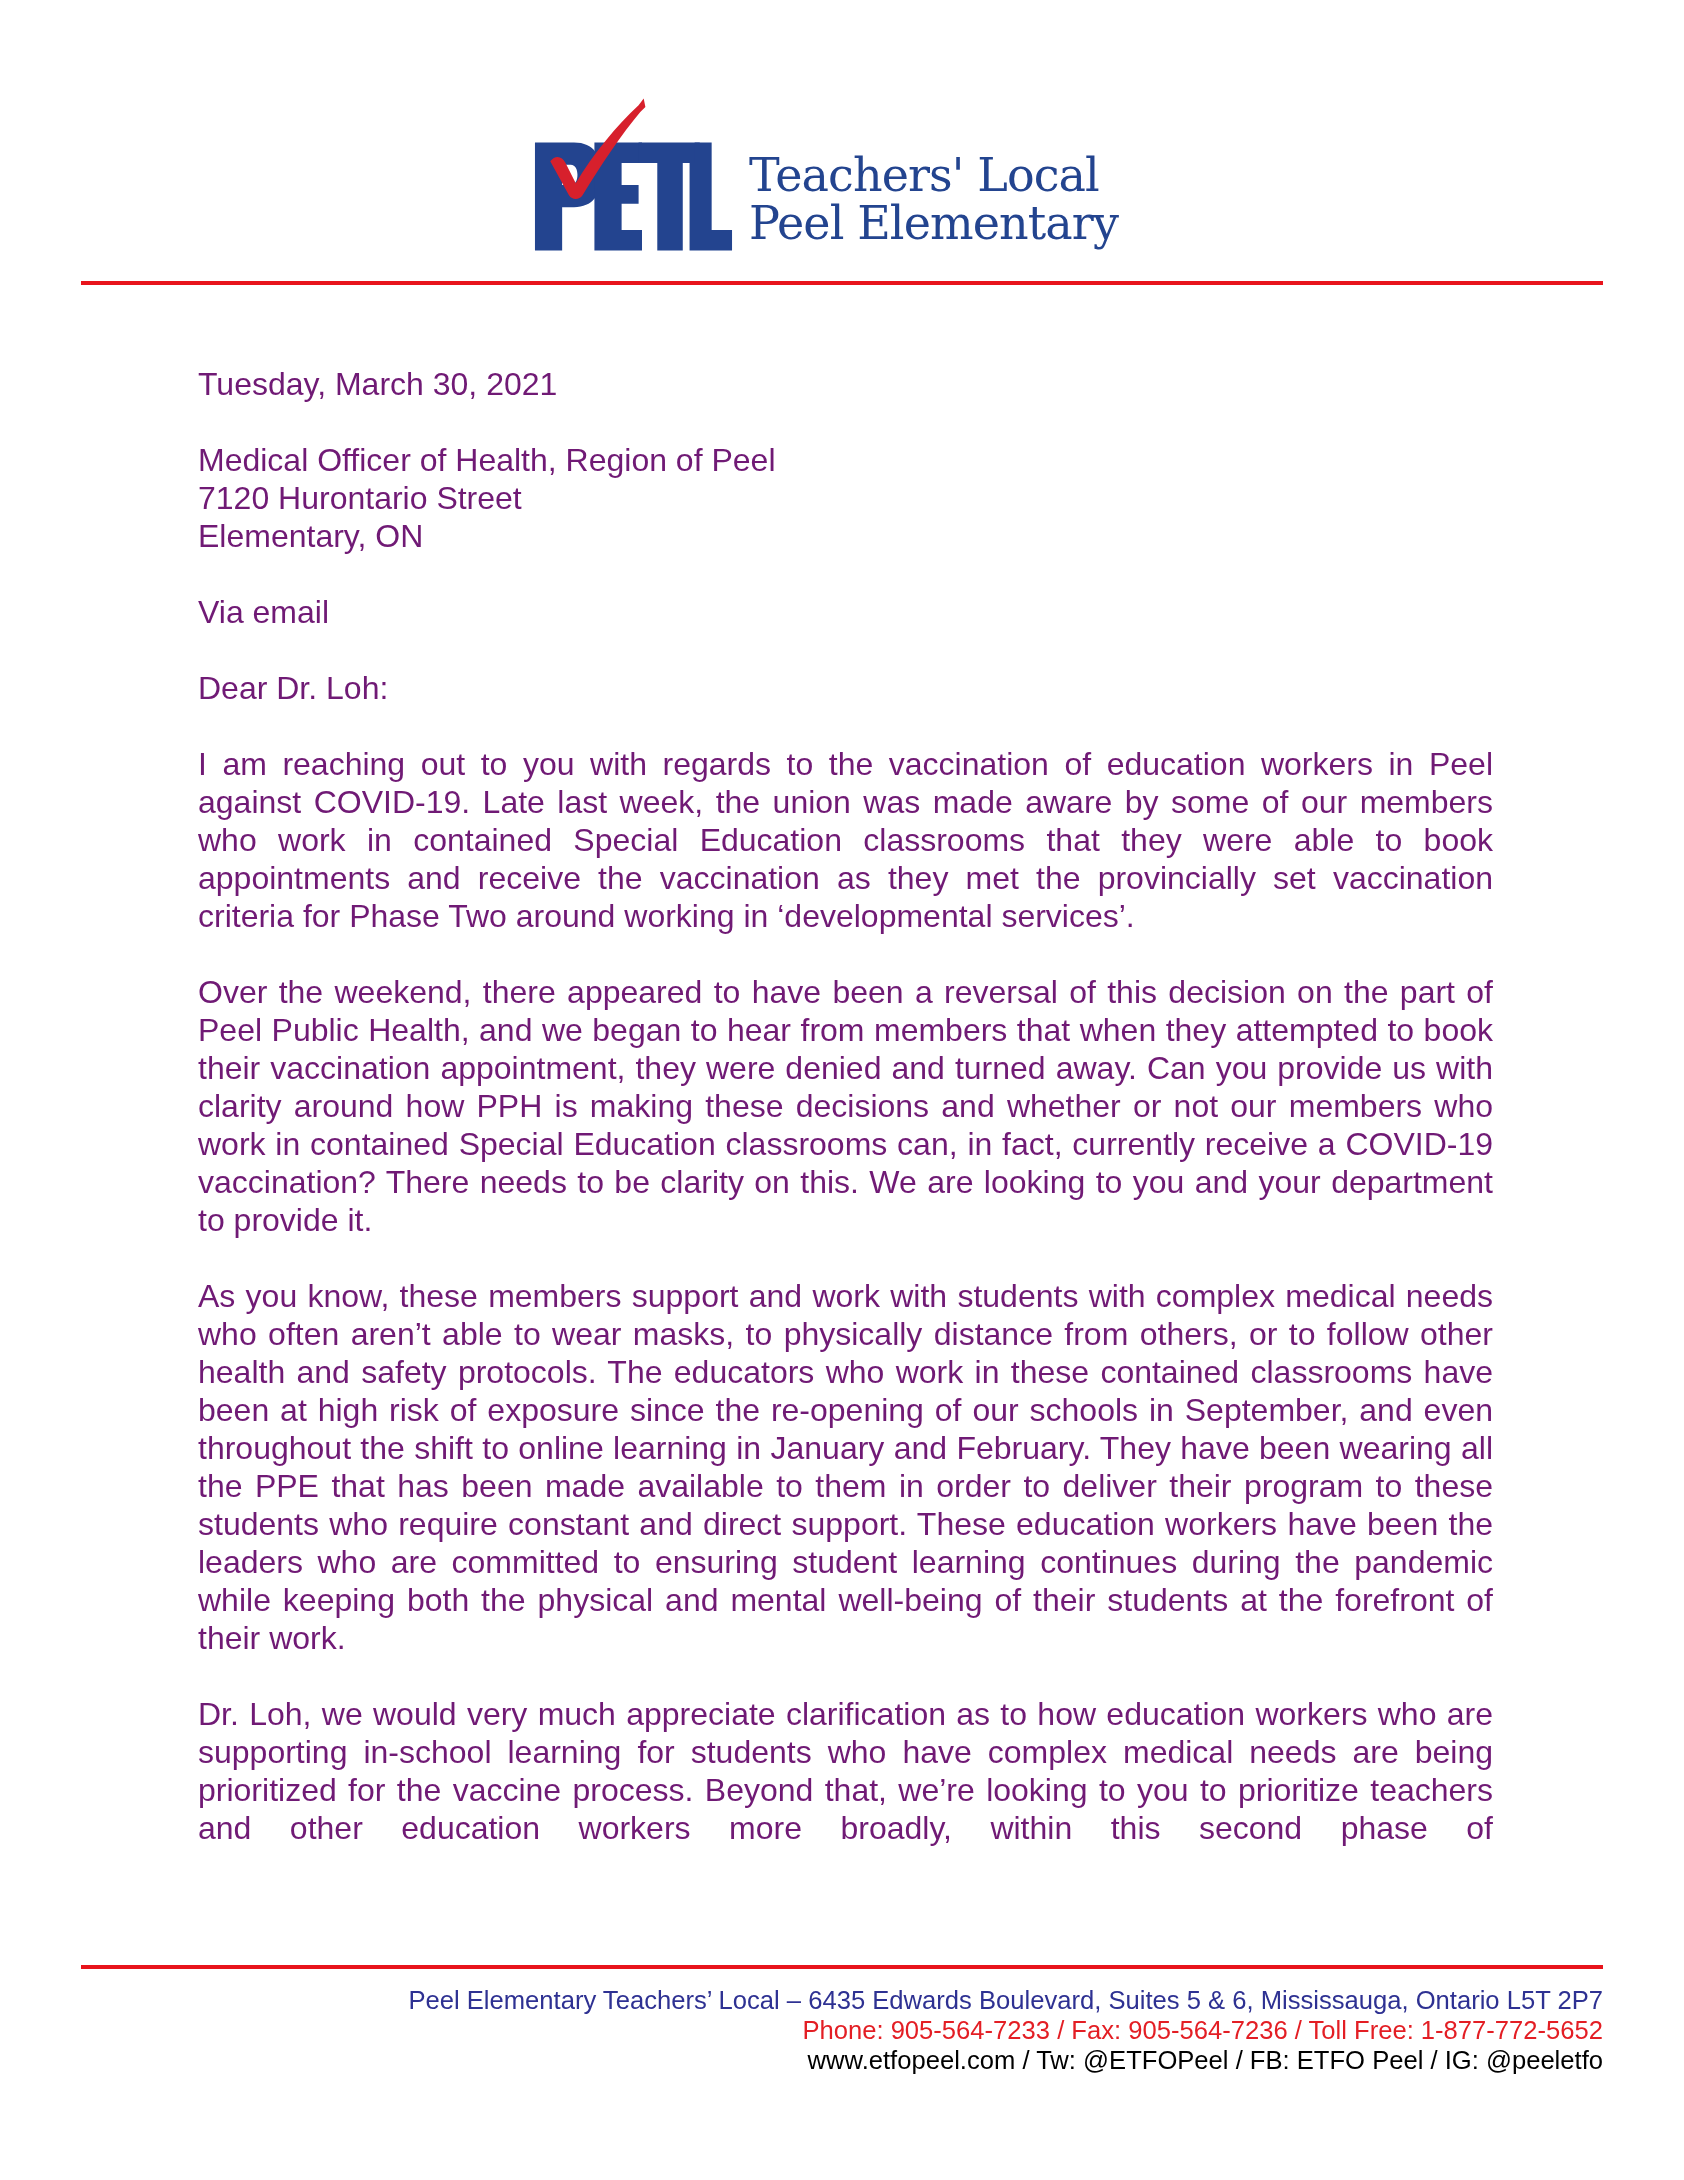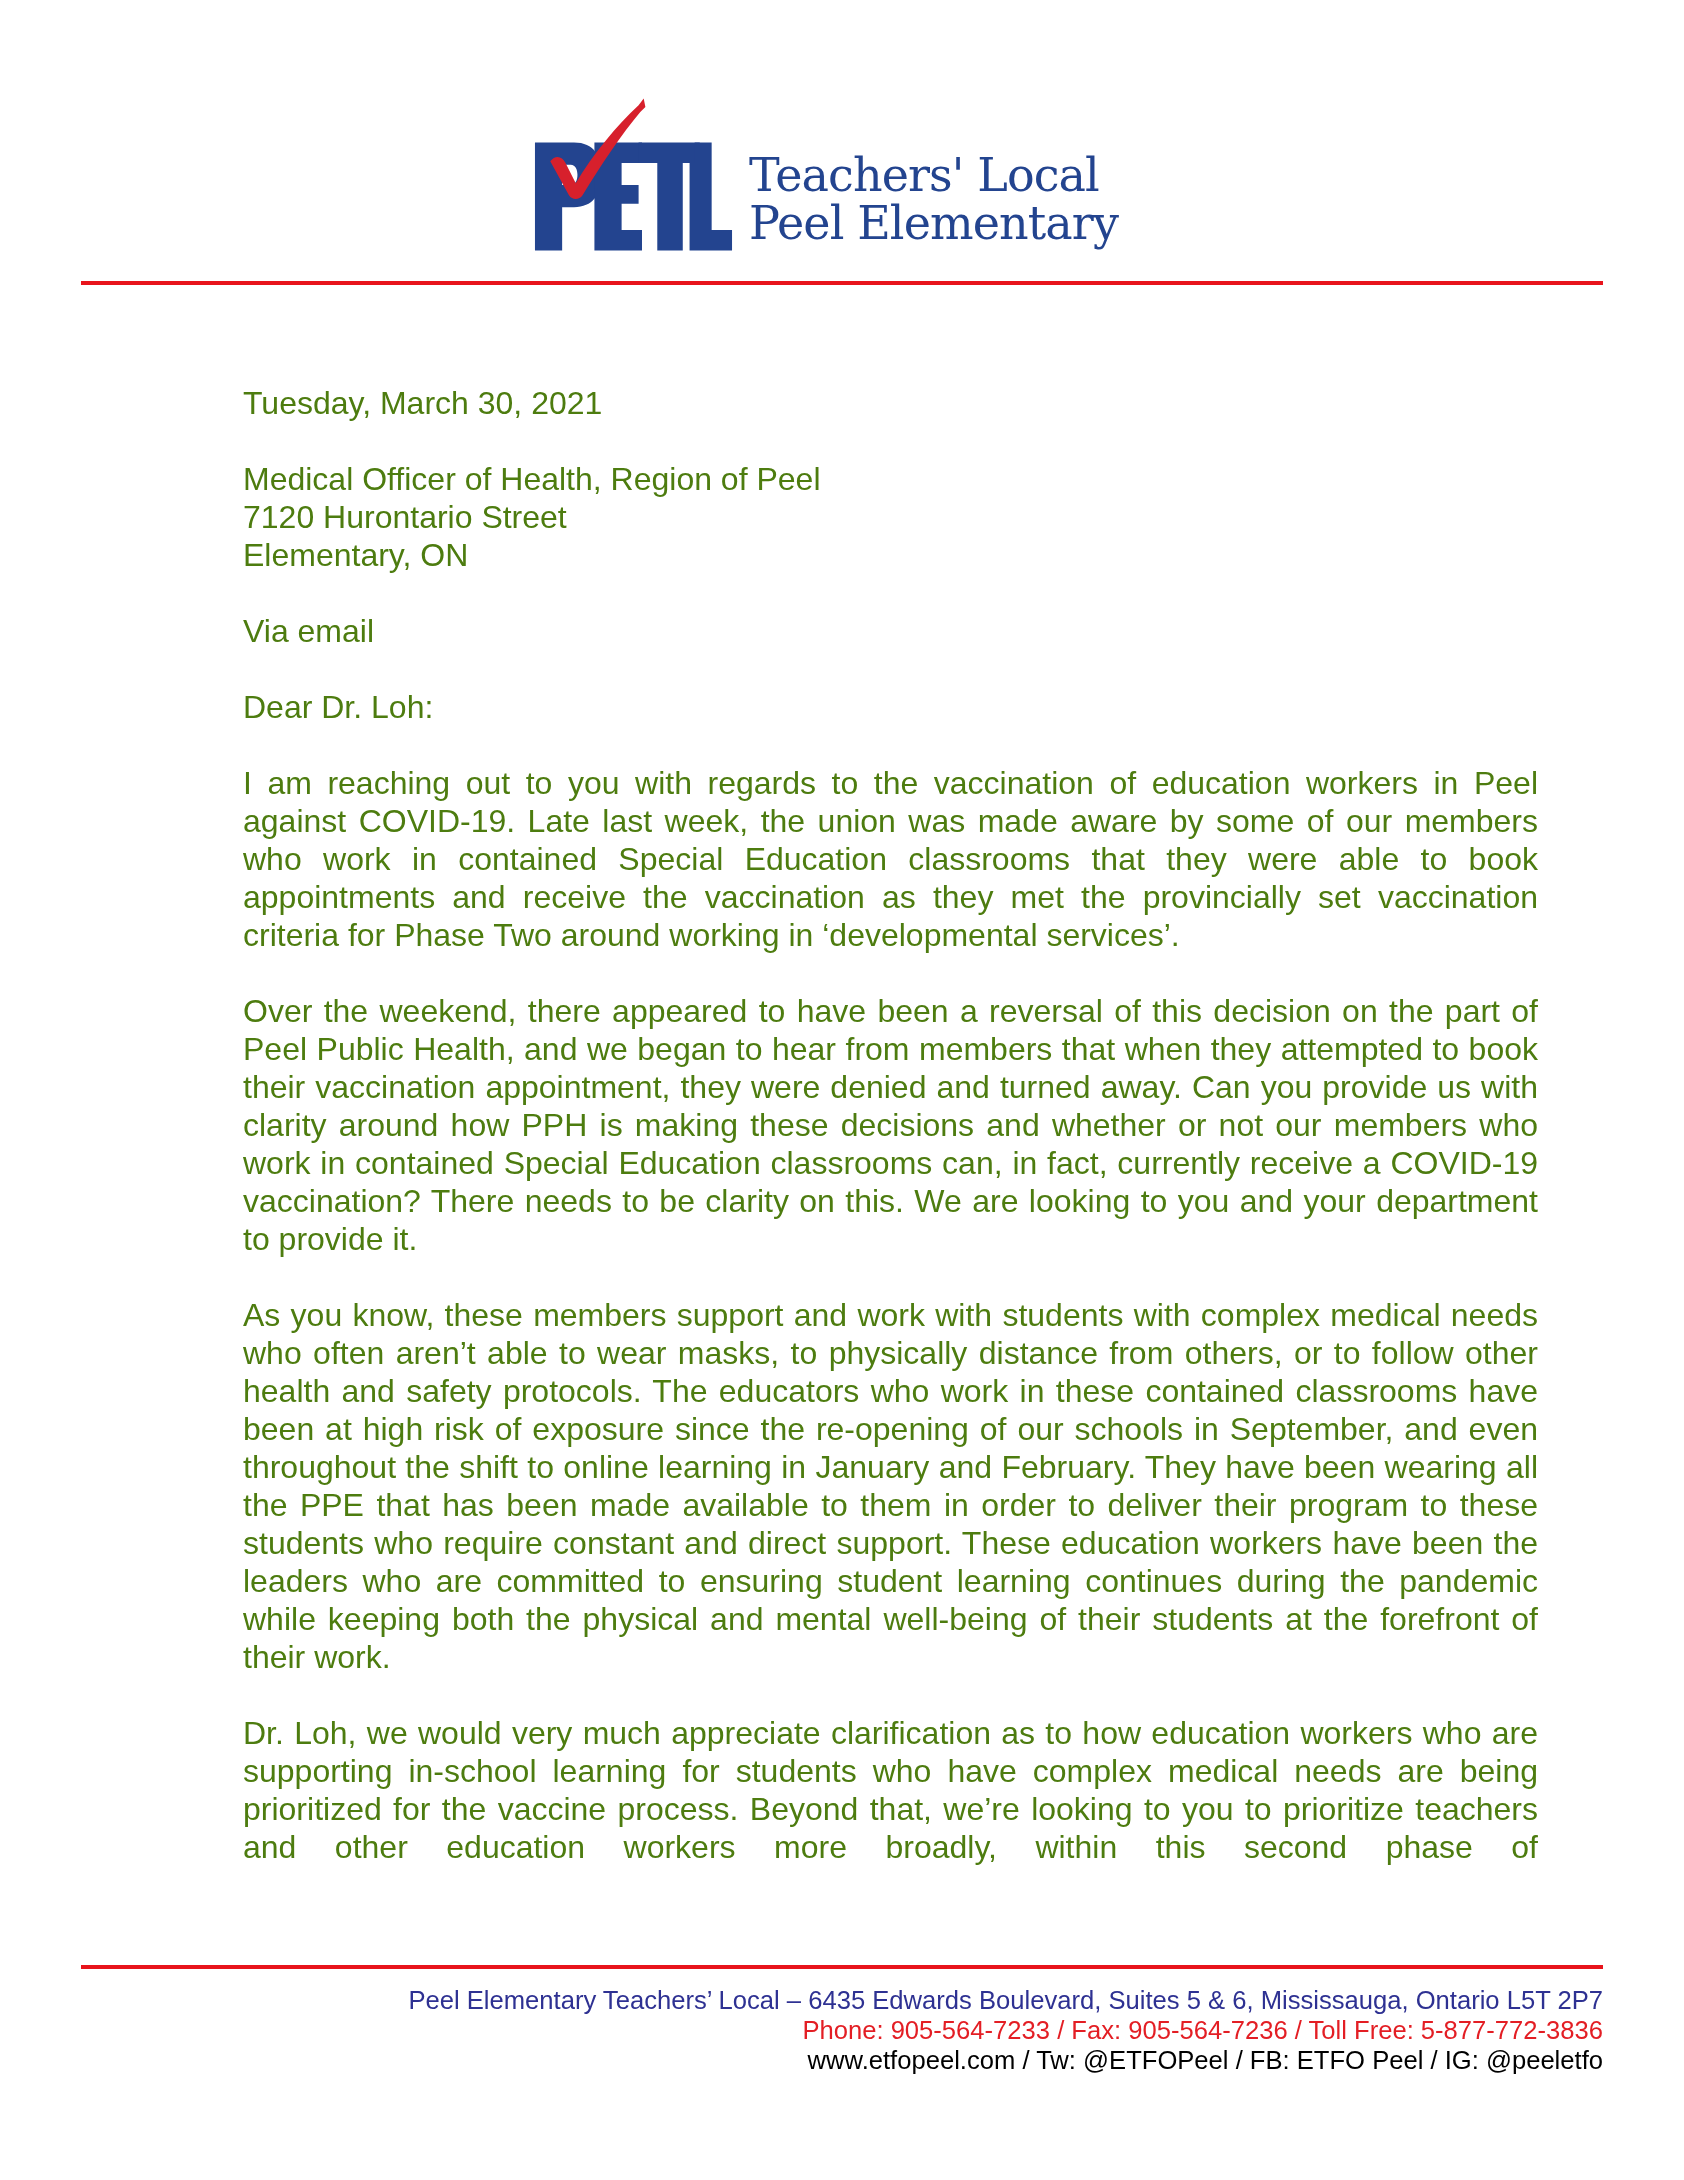--- a/index.html
+++ b/index.html
@@ -13,22 +13,22 @@
   .logo-text { position: absolute; left: 216px; top: 56px;
     font-family: "DejaVu Serif", "Liberation Serif", serif;
     color: #23448f; font-size: 46px; line-height: 48px; letter-spacing: -0.9px; white-space: nowrap; }
   .logo-text div { display: block; }
 
   .rule { position: absolute; left: 81px; width: 1522px; height: 4.3px; background: #e8141c; }
   .rule.top { top: 281px; }
   .rule.bottom { top: 1965px; }
 
   
-  .letter { position: absolute; left: 198px; top: 384px; width: 1295px;
-    font-family: "Liberation Sans", sans-serif; font-size: 32px; line-height: 38px; color: #4d7c0f; margin-left: 45px; }
+  .letter { position: absolute; left: 198px; top: 365px; width: 1295px;
+    font-family: "Liberation Sans", sans-serif; font-size: 32px; line-height: 38px; color: #701a75; }
   .letter .line { display: block; white-space: nowrap; }
   .letter .gap { display: block; height: 38px; }
   .letter p { margin: 0 0 38px 0; text-align: justify; text-align-last: left; }
   .letter p.continues { text-align-last: justify; margin-bottom: 0; }
 
   
   .footer { position: absolute; left: 81px; width: 1522px; top: 1985px;
     font-family: "Liberation Sans", sans-serif; font-size: 25.6px; line-height: 30px; text-align: right; }
   .footer .addr { color: #2e3192; display: block; white-space: nowrap; }
   .footer .phone { color: #e31e24; display: block; white-space: nowrap; }
@@ -82,17 +82,17 @@
     <p>I am reaching out to you with regards to the vaccination of education workers in Peel against COVID-19. Late last week, the union was made aware by some of our members who work in contained Special Education classrooms that they were able to book appointments and receive the vaccination as they met the provincially set vaccination criteria for Phase Two around working in ‘developmental services’.</p>
     <p>Over the weekend, there appeared to have been a reversal of this decision on the part of Peel Public Health, and we began to hear from members that when they attempted to book their vaccination appointment, they were denied and turned away. Can you provide us with clarity around how PPH is making these decisions and whether or not our members who work in contained Special Education classrooms can, in fact, currently receive a COVID-19 vaccination? There needs to be clarity on this. We are looking to you and your department to provide it.</p>
     <p>As you know, these members support and work with students with complex medical needs who often aren’t able to wear masks, to physically distance from others, or to follow other health and safety protocols. The educators who work in these contained classrooms have been at high risk of exposure since the re-opening of our schools in September, and even throughout the shift to online learning in January and February. They have been wearing all the PPE that has been made available to them in order to deliver their program to these students who require constant and direct support. These education workers have been the leaders who are committed to ensuring student learning continues during the pandemic while keeping both the physical and mental well-being of their students at the forefront of their work.</p>
     <p class="continues">Dr. Loh, we would very much appreciate clarification as to how education workers who are supporting in-school learning for students who have complex medical needs are being prioritized for the vaccine process. Beyond that, we’re looking to you to prioritize teachers and other education workers more broadly, within this second phase of</p>
   </div>
 
   <div class="rule bottom"></div>
 
   <div class="footer">
     <span class="addr">Peel Elementary Teachers’ Local – 6435 Edwards Boulevard, Suites 5 &amp; 6, Mississauga, Ontario L5T 2P7</span>
-    <span class="phone">Phone: 905-564-7233 / Fax: 905-564-7236 / Toll Free: 5-877-772-3836</span>
+    <span class="phone">Phone: 905-564-7233 / Fax: 905-564-7236 / Toll Free: 1-877-772-5652</span>
     <span class="web">www.etfopeel.com / Tw: @ETFOPeel / FB: ETFO Peel / IG: @peeletfo</span>
   </div>
 </div>
 
 
 </body></html>

